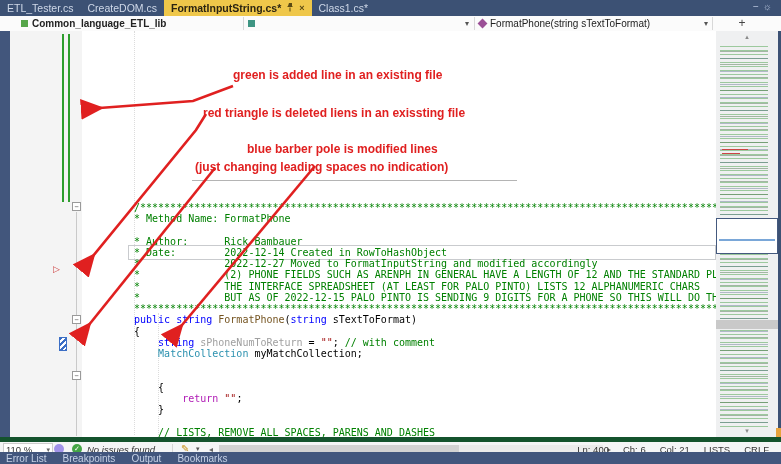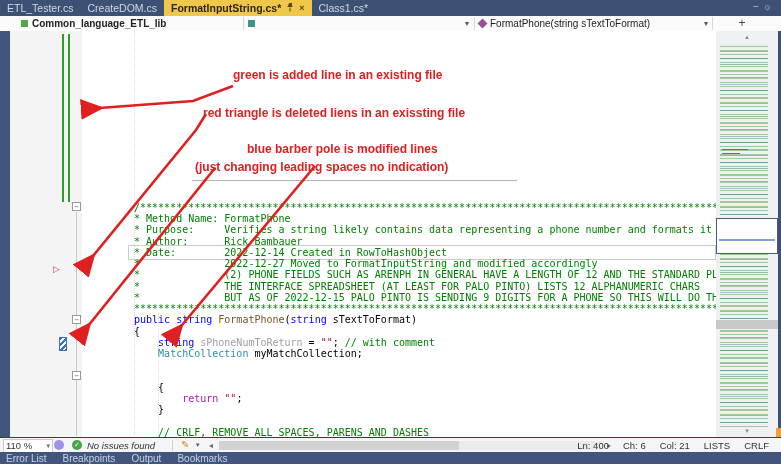--- a/index.html
+++ b/index.html
@@ -63,21 +63,21 @@
   .rightborder{left:778px;top:0;width:3px;height:406px;background:#3C5174;}
   .orangemark{left:776px;top:397px;width:5px;height:16px;background:#E8A33D;}
 
   
   .anno{position:absolute;color:#E02020;font-weight:bold;font-size:12px;white-space:nowrap;
         font-family:"Liberation Sans",sans-serif;}
   .underline{position:absolute;left:192px;top:149px;width:325px;height:1px;background:#B4B4B4;}
   .arrowsvg{position:absolute;left:0;top:0;width:781px;height:406px;pointer-events:none;}
 
   
-  .statusstrip{left:0;top:437px;width:781px;height:15px;background:#F4F5F6;border-top:1px solid #14532d;
+  .statusstrip{left:0;top:437px;width:781px;height:15px;background:#F4F5F6;border-top:5px solid #14532d;
                font-size:10px;color:#333;}
   .zoomsel{position:absolute;left:3px;top:1px;width:44px;height:12px;background:#fff;border:1px solid #CCC;
            font-size:9.5px;padding:0 2px;color:#333;line-height:12px;}
   .zoomsel .caret{float:right;font-size:7px;color:#666;}
   .purpledot{position:absolute;left:54px;top:2px;width:10px;height:10px;border-radius:50%;background:#A193E8;}
   .checkdot{position:absolute;left:72px;top:2px;width:10px;height:10px;border-radius:50%;background:#44A546;
             color:#fff;font-size:7px;line-height:10px;text-align:center;}
   .issues{position:absolute;left:87px;top:2px;font-size:9.5px;color:#333;font-style:italic;}
   .sep{position:absolute;top:2px;width:1px;height:11px;background:#D5D5D5;}
   .pencil{position:absolute;left:181px;top:1px;font-size:10px;color:#C89018;}
@@ -199,38 +199,37 @@
       <div class="cl" style="top: 78.75px;"></div>
       <div class="cl" style="top: 90px;"></div>
       <div class="cl" style="top: 101.25px;"></div>
       <div class="cl" style="top: 112.5px;"></div>
       <div class="cl" style="top: 123.75px;"></div>
       <div class="cl" style="top: 135px;"></div>
       <div class="cl" style="top: 146.25px;"></div>
       <div class="cl" style="top: 157.5px;"></div>
       <div class="cl" style="top: 168.75px;"><span class="sg-c">/***************************************************************************************************</span></div>
       <div class="cl" style="top: 180px;"><span class="sg-c">* Method Name: FormatPhone</span></div>
-      <div class="cl" style="top: 191.25px;"><span class="sg-c">* Purpose:     Verifies a string likely contains data representing a phone number and formats it</span></div>
       <div class="cl" style="top: 202.5px;"><span class="sg-c">* Author:      Rick Bambauer</span></div>
       <div class="cl" style="top: 213.75px;"><span class="sg-c">* Date:        2022-12-14 Created in RowToHashObject</span></div>
       <div class="cl" style="top: 225px;"><span class="sg-c">*              2022-12-27 Moved to FormatInputString and modified accordingly</span></div>
       <div class="cl" style="top: 236.25px;"><span class="sg-c">*              (2) PHONE FIELDS SUCH AS ARENPH IN GENERAL HAVE A LENGTH OF 12 AND THE STANDARD PLACEMENT TAB OF</span></div>
       <div class="cl" style="top: 247.5px;"><span class="sg-c">*              THE INTERFACE SPREADSHEET (AT LEAST FOR PALO PINTO) LISTS 12 ALPHANUMERIC CHARS</span></div>
       <div class="cl" style="top: 258.75px;"><span class="sg-c">*              BUT AS OF 2022-12-15 PALO PINTO IS SENDING 9 DIGITS FOR A PHONE SO THIS WILL DO THE SAME</span></div>
       <div class="cl" style="top: 270px;"><span class="sg-c">****************************************************************************************************</span></div>
       <div class="cl" style="top: 281.25px;"><span class="sg-k">public string </span><span class="sg-m">FormatPhone</span><span class="sg-p">(</span><span class="sg-k">string</span><span class="sg-p"> sTextToFormat)</span></div>
       <div class="cl" style="top: 292.5px;"><span class="sg-p">{</span></div>
       <div class="cl" style="top: 303.75px;"><span class="sg-p">    </span><span class="sg-k">string</span><span class="sg-g"> sPhoneNumToReturn </span><span class="sg-p">= </span><span class="sg-s">""</span><span class="sg-p">; </span><span class="sg-c">// with comment</span></div>
       <div class="cl" style="top: 315px;"><span class="sg-p">    </span><span class="sg-t">MatchCollection</span><span class="sg-p"> myMatchCollection;</span></div>
       <div class="cl" style="top: 326.25px;"></div>
       <div class="cl" style="top: 348.75px;"><span class="sg-p">    {</span></div>
       <div class="cl" style="top: 360px;"><span class="sg-p">        </span><span class="sg-x">return</span><span class="sg-p"> </span><span class="sg-s">""</span><span class="sg-p">;</span></div>
       <div class="cl" style="top: 371.25px;"><span class="sg-p">    }</span></div>
       <div class="cl" style="top: 382.5px;"></div>
-      <div class="cl" style="top: 393.75px;"><span class="sg-p">    </span><span class="sg-c">// CRLF, REMOVE ALL SPACES, PARENS AND DASHES</span></div>
+      <div class="cl" style="top: 393.75px;"><span class="sg-p">    </span><span class="sg-c">// LISTS, REMOVE ALL SPACES, PARENS AND DASHES</span></div>
     </div>
 
   <div class="abs addbar"></div>
   <div class="abs deltri">▷</div>
   <div class="abs modpole"></div>
 
   <div class="abs outline-line"></div>
   <div class="fold" style="top:171px;">−</div>
   <div class="fold" style="top:284px;">−</div>
   <div class="fold" style="top:340px;">−</div>

